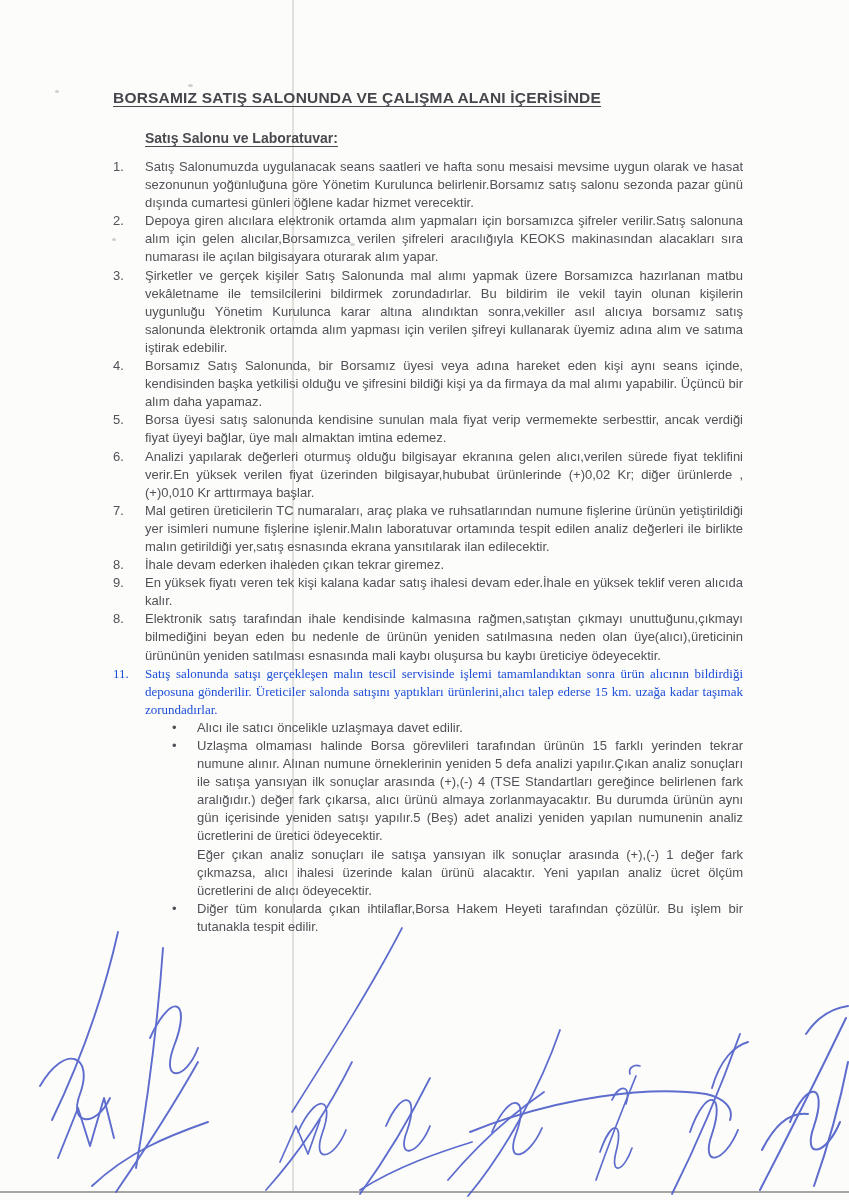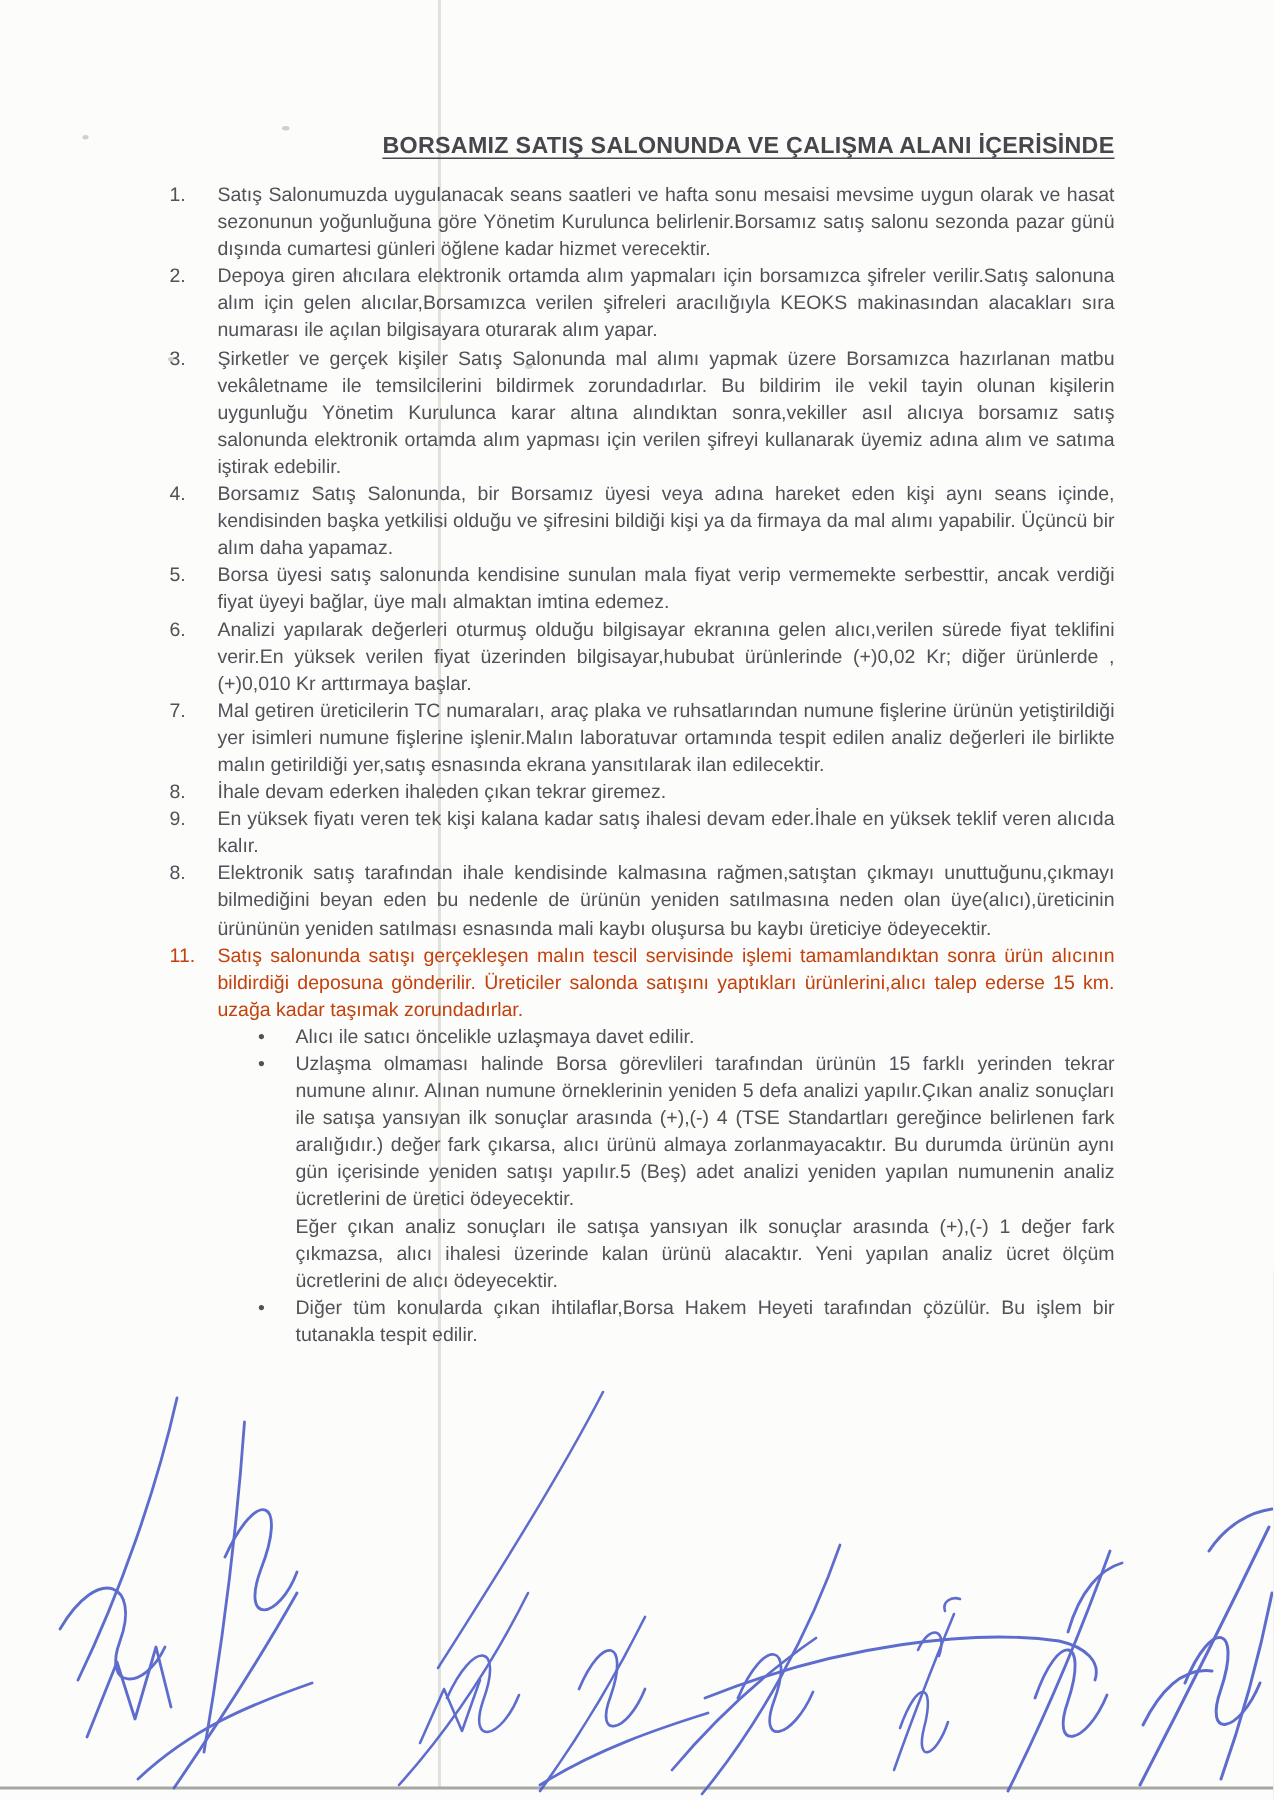--- a/index.html
+++ b/index.html
@@ -21,37 +21,37 @@
     background:#a6a6a2;
   }
   .speckle{
     position:absolute;border-radius:50%;
     background:#9a9a98;opacity:.45;
   }
   .content{
     position:absolute;left:113px;top:87px;width:630px;
   }
   .title{
-    text-align:right;font-weight:bold;font-size:15.5px;line-height:22px;
+    text-align:left;font-weight:bold;font-size:15.5px;line-height:22px;
     color:#46464d;letter-spacing:.2px;
   }
   .title span{text-decoration:underline;text-underline-offset:3px;}
   .section-heading{
     margin-top:21px;margin-left:32px;
     font-weight:bold;font-size:14px;color:#4a4a50;
     text-decoration:underline;text-underline-offset:3px;
   }
   .rules{
     margin-top:12px;
     font-size:13px;line-height:18.1px;
   }
   .rule{display:flex;}
   .rule .num{width:32px;flex:none;}
   .rule .rtext{flex:1;text-align:justify;}
-  .rule.faded{color:#c2410c;}
+  .rule.faded{color:#1d4ed8;font-family:Liberation Serif, serif;}
   .bullets{margin-left:57px;}
   .bullet{display:flex;}
   .bullet .bmark{width:25px;flex:none;text-align:left;padding-left:2px;}
   .bullet .btext{flex:1;text-align:justify;}
   .bullet .btext p{margin:0;}
   .sig-layer{
     position:absolute;left:0;top:0;width:849px;height:1200px;
     pointer-events:none;opacity:.9;
   }
 </style>
@@ -68,20 +68,21 @@
   <div class="speckle" style="left:235px;top:180px;width:4px;height:4px;"></div>
   <div class="speckle" style="left:112px;top:238px;width:4px;height:3px;"></div>
   <div class="speckle" style="left:210px;top:325px;width:4px;height:3px;"></div>
   <div class="speckle" style="left:350px;top:243px;width:5px;height:3px;"></div>
 
   <div class="content">
     <div class="title">
       <span>BORSAMIZ SATIŞ SALONUNDA VE ÇALIŞMA ALANI İÇERİSİNDE</span><br>
     </div>
 
+    <div class="section-heading">Satış Salonu ve Laboratuvar:</div>
 
     <div class="rules">
       <div class="rule">
         <span class="num">1.</span>
         <div class="rtext">Satış Salonumuzda uygulanacak seans saatleri ve hafta sonu mesaisi mevsime uygun olarak ve hasat sezonunun yoğunluğuna göre Yönetim Kurulunca belirlenir.Borsamız satış salonu sezonda pazar günü dışında cumartesi günleri öğlene kadar hizmet verecektir.</div>
       </div>
       <div class="rule">
         <span class="num">2.</span>
         <div class="rtext">Depoya giren alıcılara elektronik ortamda alım yapmaları için borsamızca şifreler verilir.Satış salonuna alım için gelen alıcılar,Borsamızca verilen şifreleri aracılığıyla KEOKS makinasından alacakları sıra numarası ile açılan bilgisayara oturarak alım yapar.</div>
       </div>

